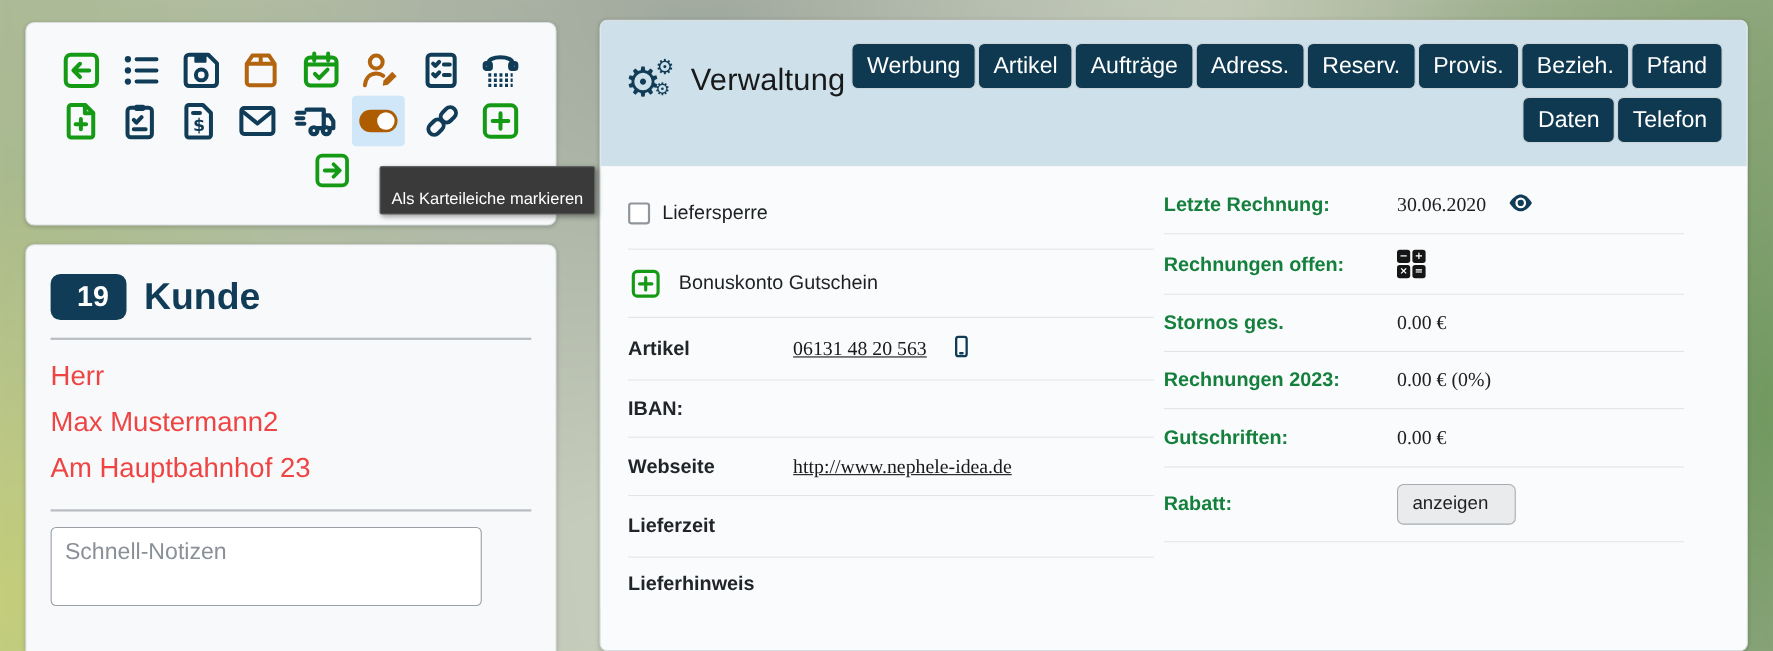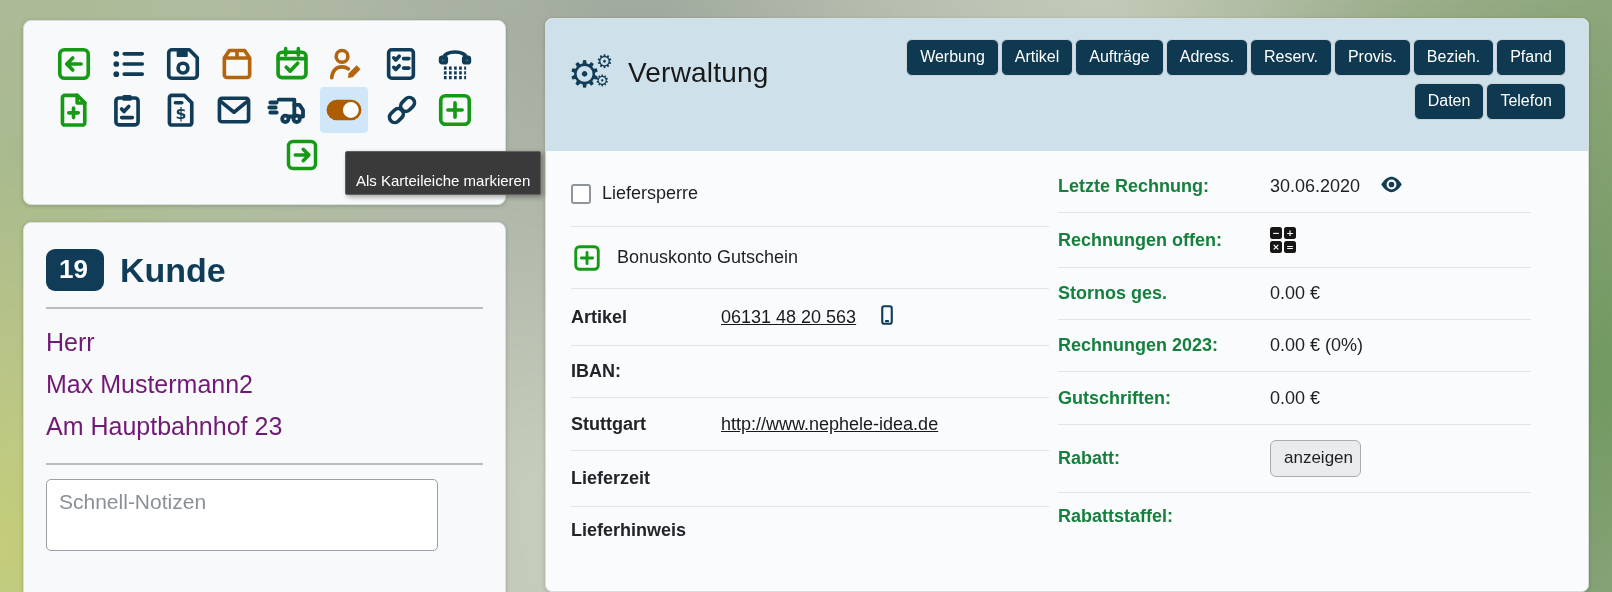--- a/index.html
+++ b/index.html
@@ -41,71 +41,71 @@
     position:absolute; left:345px; top:151px; z-index:5;
     background:#3a3a3a; color:#fff; font-size:15px; padding:20px 10px 5px 10px;
     border:1px solid #606060; border-radius:2px; white-space:nowrap;
     box-shadow:2px 2px 5px rgba(0,0,0,.35);
   }
   
   .card-customer { left:23px; top:222px; width:483px; height:400px; padding:26px 22px 0 22px; }
   .cust-head { display:flex; align-items:center; gap:16px; }
   .badge {
     background:#113c57; color:#fff; font-weight:bold; font-size:26px;
-    padding:7px 16px 9px 13px; border-radius:9px; line-height:1;
+    padding:7px 16px 9px 24px; border-radius:9px; line-height:1;
   }
   .cust-title { font-size:34px; font-weight:bold; color:#113c57; }
   .rule { border:none; border-top:2px solid #b8bcc0; margin:16px 0 12px 0; }
-  .addr { font-size:25px; line-height:1.68; color:#701a75; }
+  .addr { font-size:25px; line-height:1.68; color:#ef4444; }
   .notes {
     width:392px; height:72px; margin-top:2px; resize:none;
     border:1px solid #9aa0a5; border-radius:5px; padding:10px 12px;
     font-family:"Liberation Sans","DejaVu Sans",sans-serif; font-size:21px; color:#1d1f21;
     background:#fff; outline:none;
   }
   .notes::placeholder { color:#8a9097; }
   
   .panel { left:545px; top:18px; width:1044px; height:574px; border-radius:7px; overflow:hidden; background:#fafbfc; padding:0; }
   .panel-header { position:relative; height:132px; background:#cee0e9; }
   .panel-title { position:absolute; left:22px; top:38px; display:flex; align-items:flex-start; gap:8px; }
   .gears { position:relative; width:52px; height:44px; color:#113c57; }
   .gear-big   { position:absolute; left:0;  top:-4px;  font-size:37px; font-family:"DejaVu Sans",sans-serif; }
   .gear-small { position:absolute; left:28px; top:-7px; font-size:19px; font-family:"DejaVu Sans",sans-serif; }
   .gear-small2{ position:absolute; left:27px; top:14px; font-size:16px; font-family:"DejaVu Sans",sans-serif; }
   .panel-title h1 { font-size:28px; font-weight:400; color:#17191b; letter-spacing:.2px; }
   .nav { position:absolute; right:22px; top:20px; display:flex; flex-direction:column; align-items:flex-end; gap:7px; }
   .nav-row { display:flex; }
   .nbtn {
-    background:#0e3950; color:#fff; font-size:16px; font-family:inherit;
+    background:#0e3950; color:#fff; font-size:21px; font-family:inherit;
     padding:9px 13px 10px 13px; border:1px solid #c9d3d8; border-radius:6px;
     margin-left:2px; cursor:pointer; line-height:1;
   }
   
   .content { display:flex; padding:10px 0 0 25px; background:#fafbfc; }
   .col { display:flex; flex-direction:column; }
   .col-left { width:478px; margin-right:9px; }
   .col-right { width:473px; }
   .row { display:flex; align-items:center; border-bottom:1px solid #e2e5e7; font-size:18px; }
   .row.last { border-bottom:none; }
   .h66{min-height:66px}.h62{min-height:62px}.h57{min-height:57px}.h55{min-height:55px}
   .h53{min-height:53px}.h52{min-height:52px}.h56{min-height:56px}.h68{min-height:68px}.h46{min-height:46px}
   .lbl  { width:150px; font-weight:bold; color:#212529; flex:none; }
   .lblr { width:212px; font-weight:bold; color:#15803d; flex:none; }
-  .val { display:flex; align-items:center; gap:20px; }
+  .val { display:flex; align-items:center; gap:20px;font-family:Liberation Serif, serif; }
   .lnk { color:#17191b; text-decoration:underline; cursor:pointer; }
   .cb { width:20px; height:20px; border:2px solid #8f959b; border-radius:3px; background:#fff; margin-right:11px; flex:none; cursor:pointer; }
   .calc { display:grid; grid-template-columns:12px 12px; grid-gap:2px; }
   .calc span {
     width:12px; height:12px; background:#161616; color:#fff; border-radius:2.5px;
     font-size:9px; font-weight:bold; line-height:12px; text-align:center;
     font-family:"DejaVu Sans",sans-serif;
   }
   .gbtn {
     background:#eaebec; border:1px solid #a7adb2; border-radius:6px;
-    font-family:inherit; font-size:17px; color:#1d2023; padding:7px 7px 8px 13px; cursor:pointer;
+    font-family:inherit; font-size:17px; color:#1d2023; padding:7px 24px 8px 13px; cursor:pointer;
   }
 </style>
 </head>
 <body>
 
 <div class="bg"></div>
 
 <div class="card card-toolbar">
   <div class="tb-row">
     <span class="tbtn">
@@ -339,21 +339,21 @@
                 </g>
               </svg>
           </span>
         </span>
       </div>
       <div class="row h52">
         <span class="lbl">IBAN:</span>
         <span class="val"></span>
       </div>
       <div class="row h53">
-        <span class="lbl">Stuttgart</span>
+        <span class="lbl">Webseite</span>
         <span class="val">
             <a class="lnk">http://www.nephele-idea.de</a>
           </span>
       </div>
       <div class="row h56">
         <span class="lbl">Lieferzeit</span>
         <span class="val"></span>
       </div>
       <div class="row h46 last">
         <span class="lbl">Lieferhinweis</span>
@@ -393,19 +393,15 @@
         <span class="val">0.00 € (0%)</span>
       </div>
       <div class="row h53">
         <span class="lblr">Gutschriften:</span>
         <span class="val">0.00 €</span>
       </div>
       <div class="row h68">
         <span class="lblr">Rabatt:</span>
         <button class="gbtn">anzeigen</button>
       </div>
-      <div class="row h46 last">
-        <span class="lblr">Rabattstaffel:</span>
-        <span class="val"></span>
-      </div>
     </div>
   </div>
 </div>
 
 </body></html>

